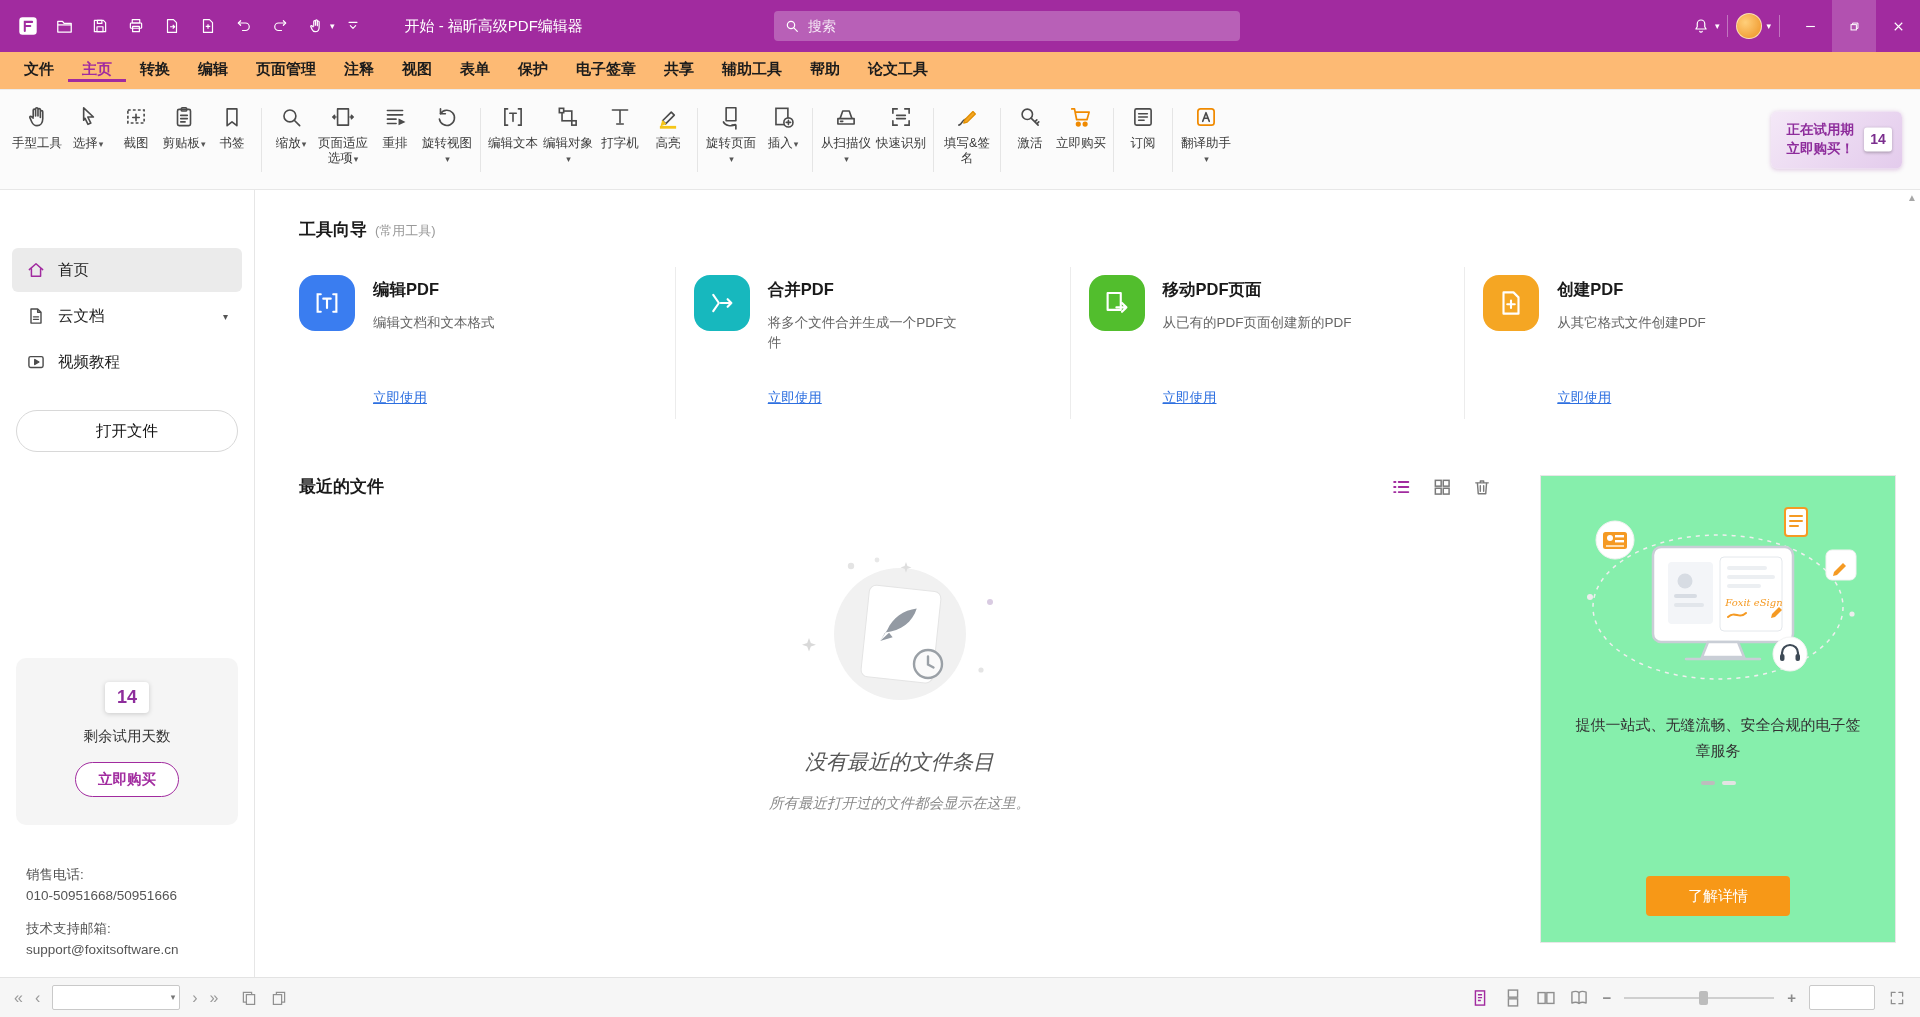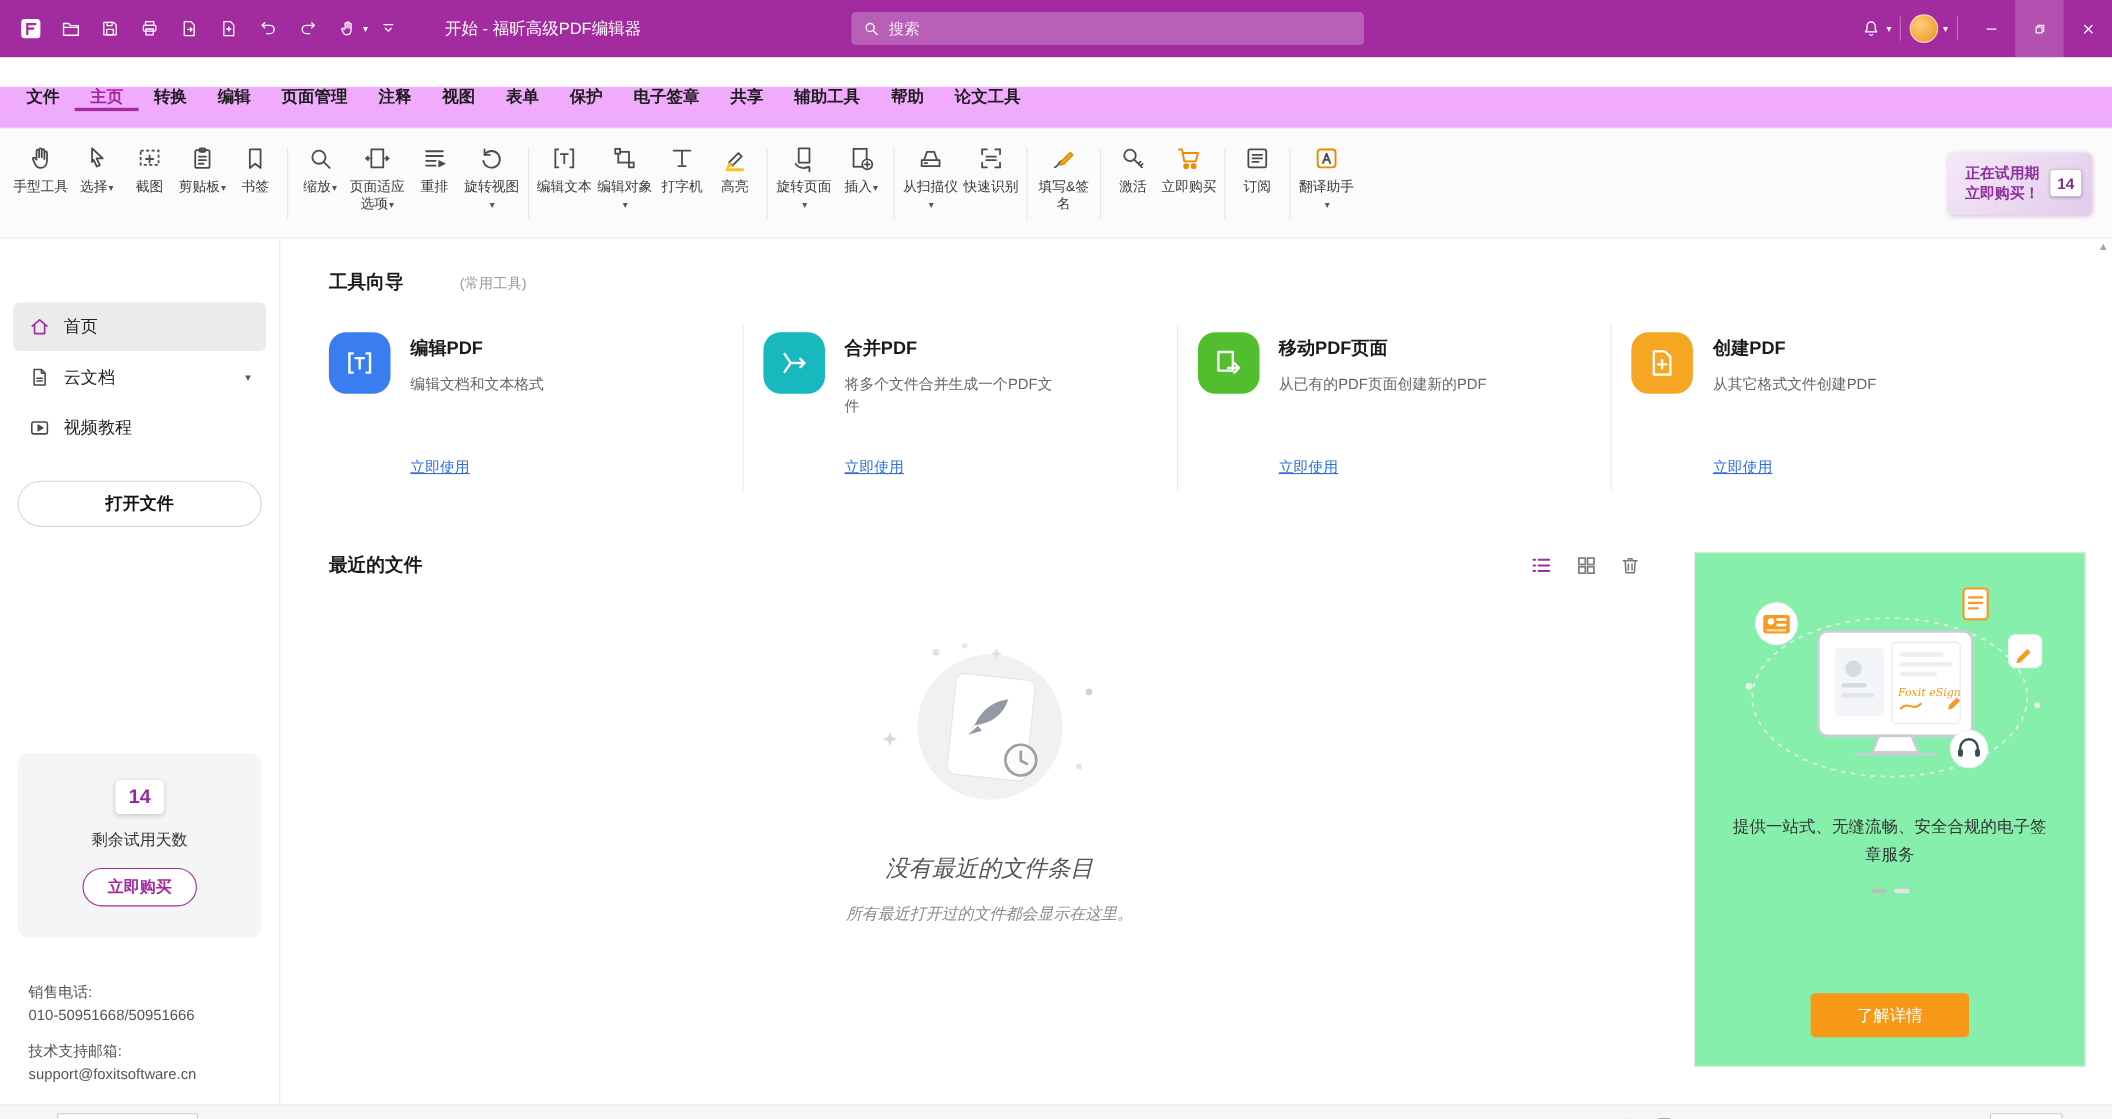--- a/index.html
+++ b/index.html
@@ -21,22 +21,22 @@
     font-size:14px; font-family:inherit; }
   .search-box input::placeholder { color:rgba(255,255,255,.85); }
   .tb-right { margin-left:auto; display:flex; align-items:center; height:100%; }
   .tb-vsep { width:1px; height:22px; background:rgba(255,255,255,.35); margin:0 8px; }
   .avatar { width:26px; height:26px; border-radius:50%;
     background:radial-gradient(circle at 35% 35%, #FFCF7A, #F2A33C 70%); border:1px solid rgba(255,255,255,.6); }
   .win-btn { width:44px; height:52px; display:flex; align-items:center; justify-content:center; }
   .win-btn.restore { background:rgba(255,255,255,.18); }
 
   
-  .menubar { height:38px; background:#f0abfc; border-bottom:1px solid #ECECEC; display:flex;
-    align-items:flex-start; padding:0 10px;margin-top:27px; }
+  .menubar { height:38px; background:#fdba74; border-bottom:1px solid #ECECEC; display:flex;
+    align-items:center; padding:0 10px; }
   .menu-item { display:flex; align-items:center; padding:0 14px; font-size:15px; color:#1c1c1c;
     font-weight:700; border-bottom:3px solid transparent; }
   .menu-item.active { color:#A12B9F; border-bottom-color:#A12B9F; }
 
   
   .ribbon { height:100px; background:#FBFBFB; border-bottom:1px solid #E7E7E7; display:flex;
     align-items:center; padding:0 10px; position:relative; }
   .rtool { min-width:48px; padding:0 2px; height:80px; display:flex; flex-direction:column;
     align-items:center; gap:6px; font-size:12.5px; color:#3a3a3a; text-align:center;
     line-height:1.2; cursor:default; }
@@ -59,38 +59,38 @@
 
   
   .sidebar { width:255px; flex-shrink:0; border-right:1px solid #E6E6E6; background:#fff;
     position:relative; padding-top:56px; }
   .side-item { height:44px; margin:2px 12px; border-radius:6px; display:flex; align-items:center;
     gap:12px; padding:0 14px; font-size:15.5px; color:#222; }
   .side-item.active { background:#EBEBEB; }
   .side-item.sub { margin-left:34px; }
   .side-caret { margin-left:auto; font-size:10px; color:#555; }
   .open-btn { margin:26px 16px 0; height:42px; border:1px solid #D8D8D8; border-radius:21px;
-    display:flex; align-items:center; justify-content:center; font-size:15.5px; font-weight:700;
+    display:flex; align-items:center; justify-content:center; font-size:15.5px; font-weight:400;
     color:#111; background:#fff; }
   .trial-card { position:absolute; left:16px; right:16px; top:468px; background:#F5F5F5;
     border-radius:10px; padding:24px 0 28px; text-align:center; }
   .days-badge { display:inline-block; background:#fff; color:#8E2D9C; font-weight:700;
     font-size:18px; padding:5px 12px; border-radius:4px; box-shadow:0 1px 5px rgba(0,0,0,.18); }
   .trial-label { margin-top:14px; font-size:14.5px; color:#333; }
   .buy-btn { margin-top:16px; display:inline-block; border:1px solid #A12B9F; color:#A12B9F;
     font-weight:700; font-size:14.5px; padding:7px 22px; border-radius:19px; background:#fff; }
   .contact { position:absolute; left:26px; bottom:16px; font-size:13.5px; color:#555; line-height:1.55; }
   .contact .crow { margin-top:12px; }
   .contact .crow:first-child { margin-top:0; }
 
   
   .main { flex:1; padding:28px 24px 0 44px; position:relative; background:#fff; overflow:hidden; }
   .wizard-head { display:flex; align-items:baseline; gap:8px; }
   .wizard-title, .recent-title { font-size:17px; font-weight:700; color:#1a1a1a; }
-  .wizard-sub { font-size:13px; color:#999;margin-left:43px; }
+  .wizard-sub { font-size:13px; color:#999; }
   .cards { display:flex; margin-top:26px; max-width:1560px; }
   .card { flex:1; padding:8px 18px 0; border-left:1px solid #ECECEC; position:relative; min-height:152px; }
   .card:first-child { border-left:none; padding-left:0; }
   .card-top { display:flex; gap:18px; }
   .card-icon { width:56px; height:56px; border-radius:16px; display:flex; align-items:center;
     justify-content:center; flex-shrink:0; }
   .card-title { font-size:16.5px; font-weight:700; color:#1a1a1a; padding-top:4px; }
   .card-desc { margin-top:12px; font-size:13.5px; color:#666; max-width:200px; line-height:1.5; }
   .card-link { position:absolute; bottom:12px; left:92px; font-size:13.5px; color:#2D6FE0;
     text-decoration:underline; cursor:pointer; }

